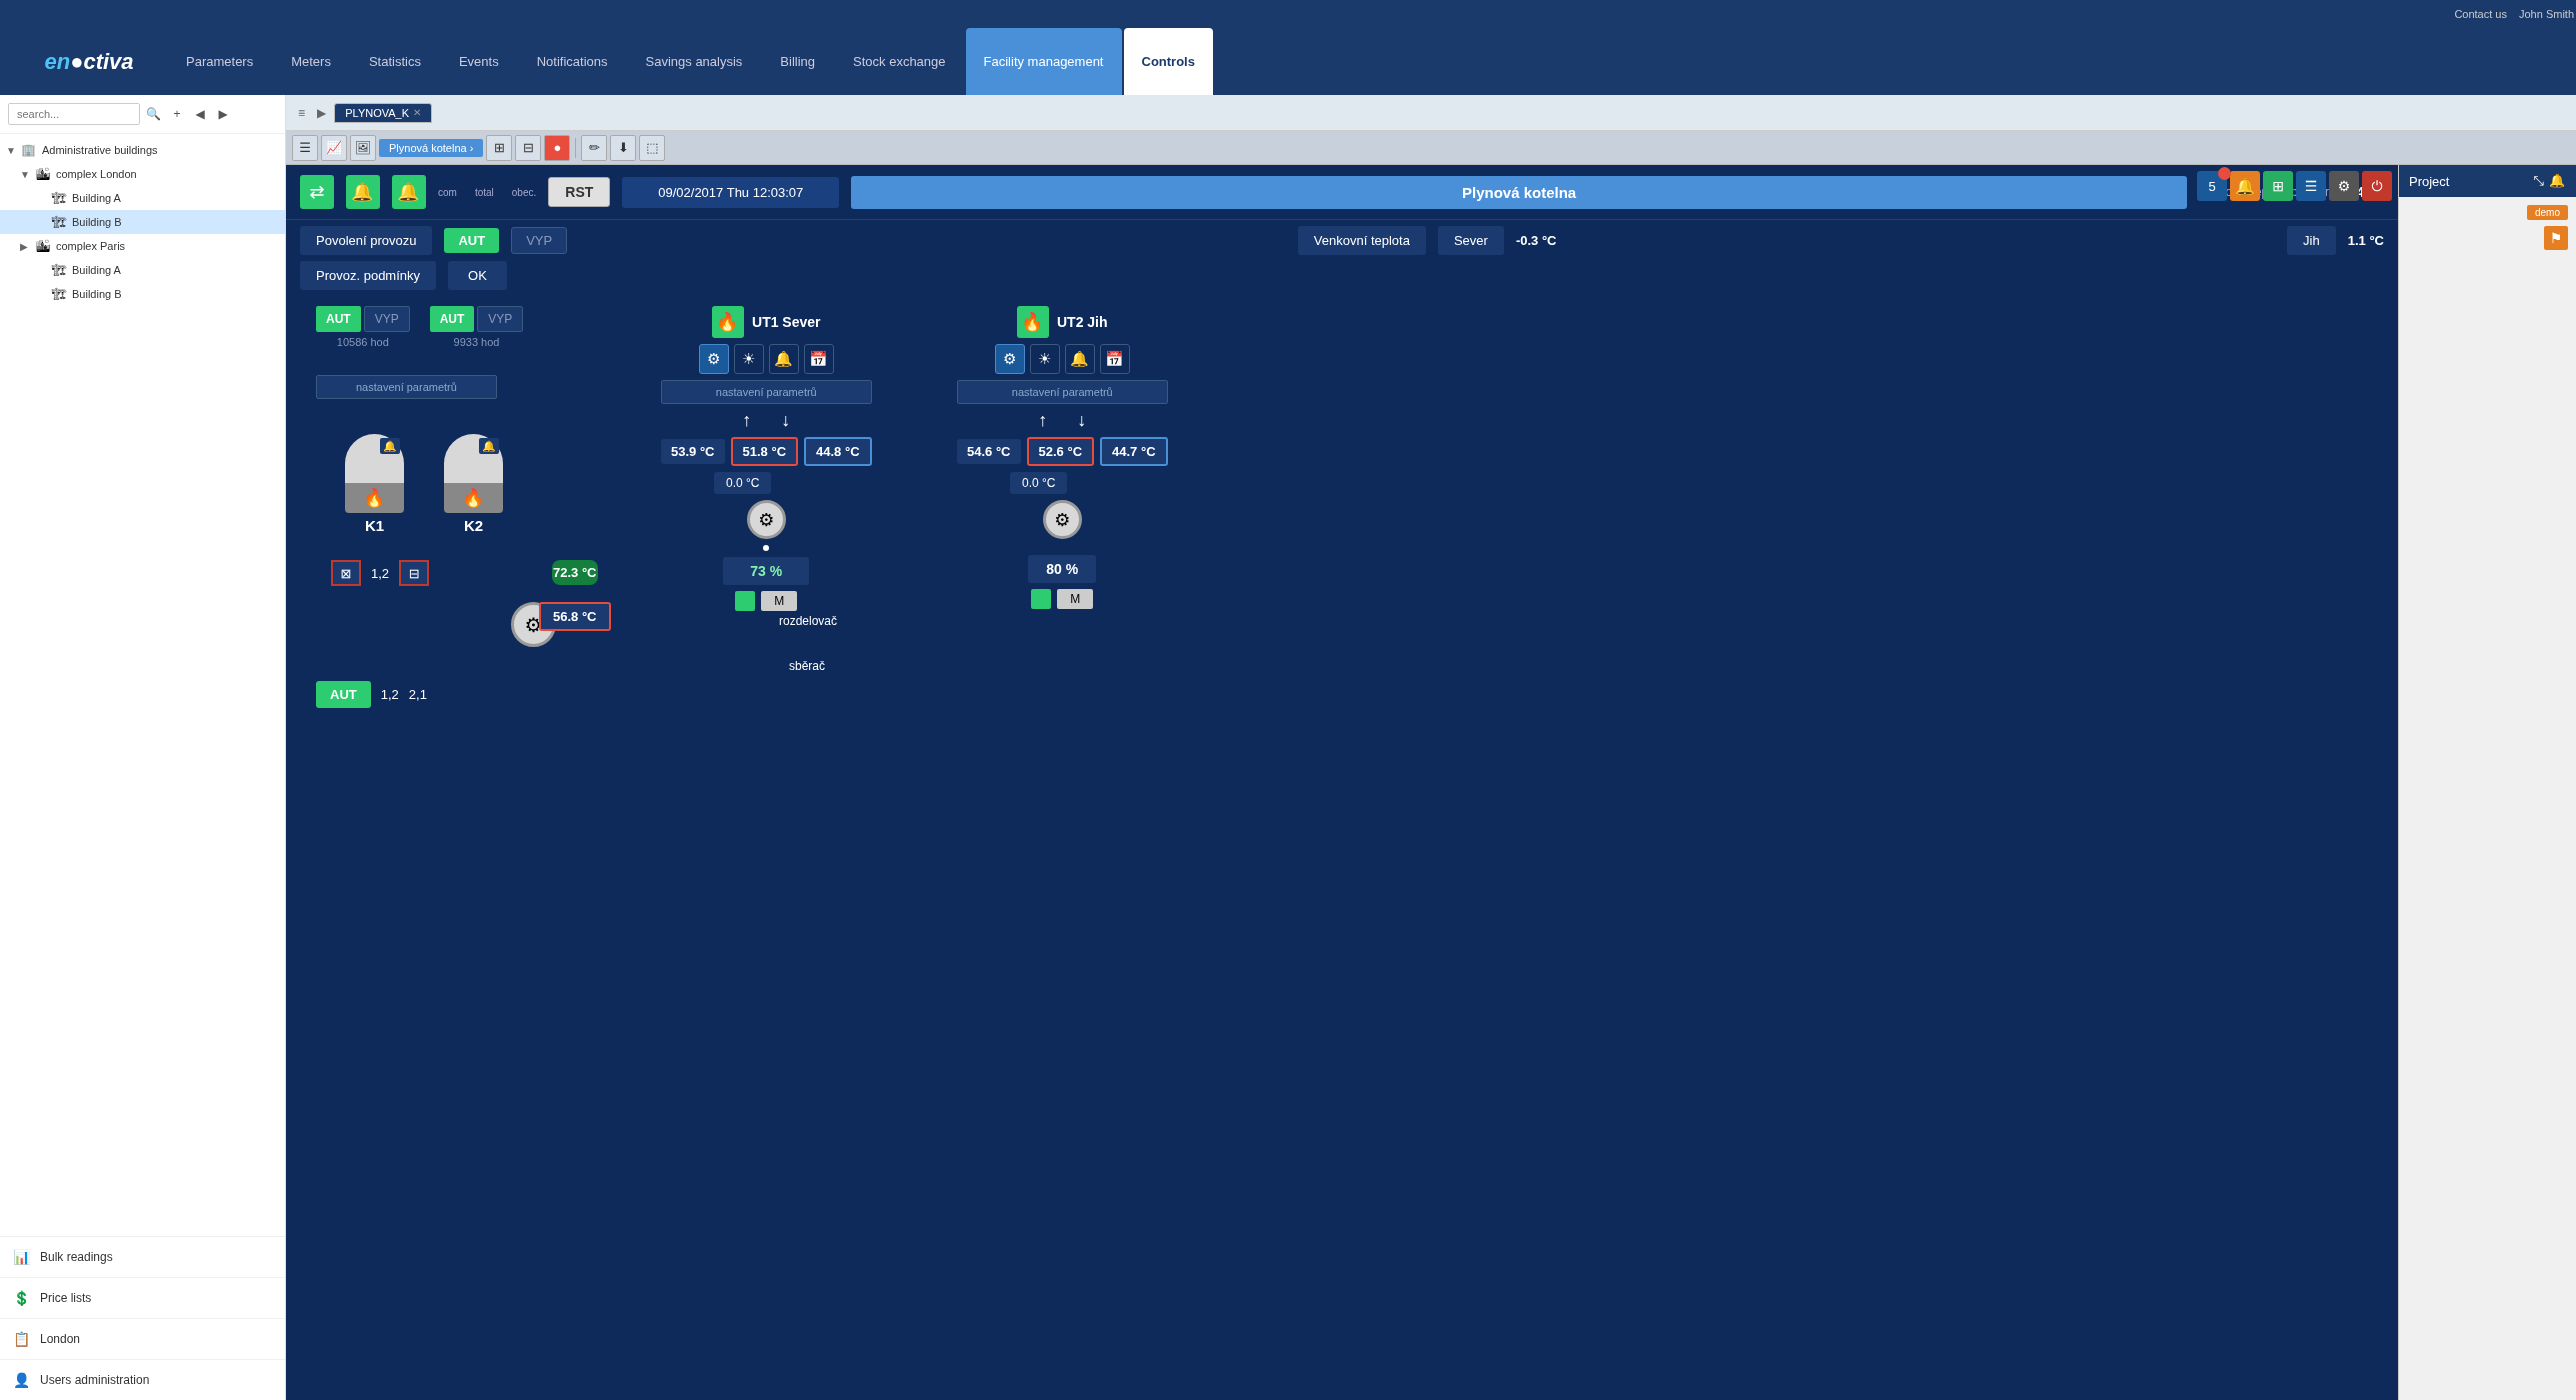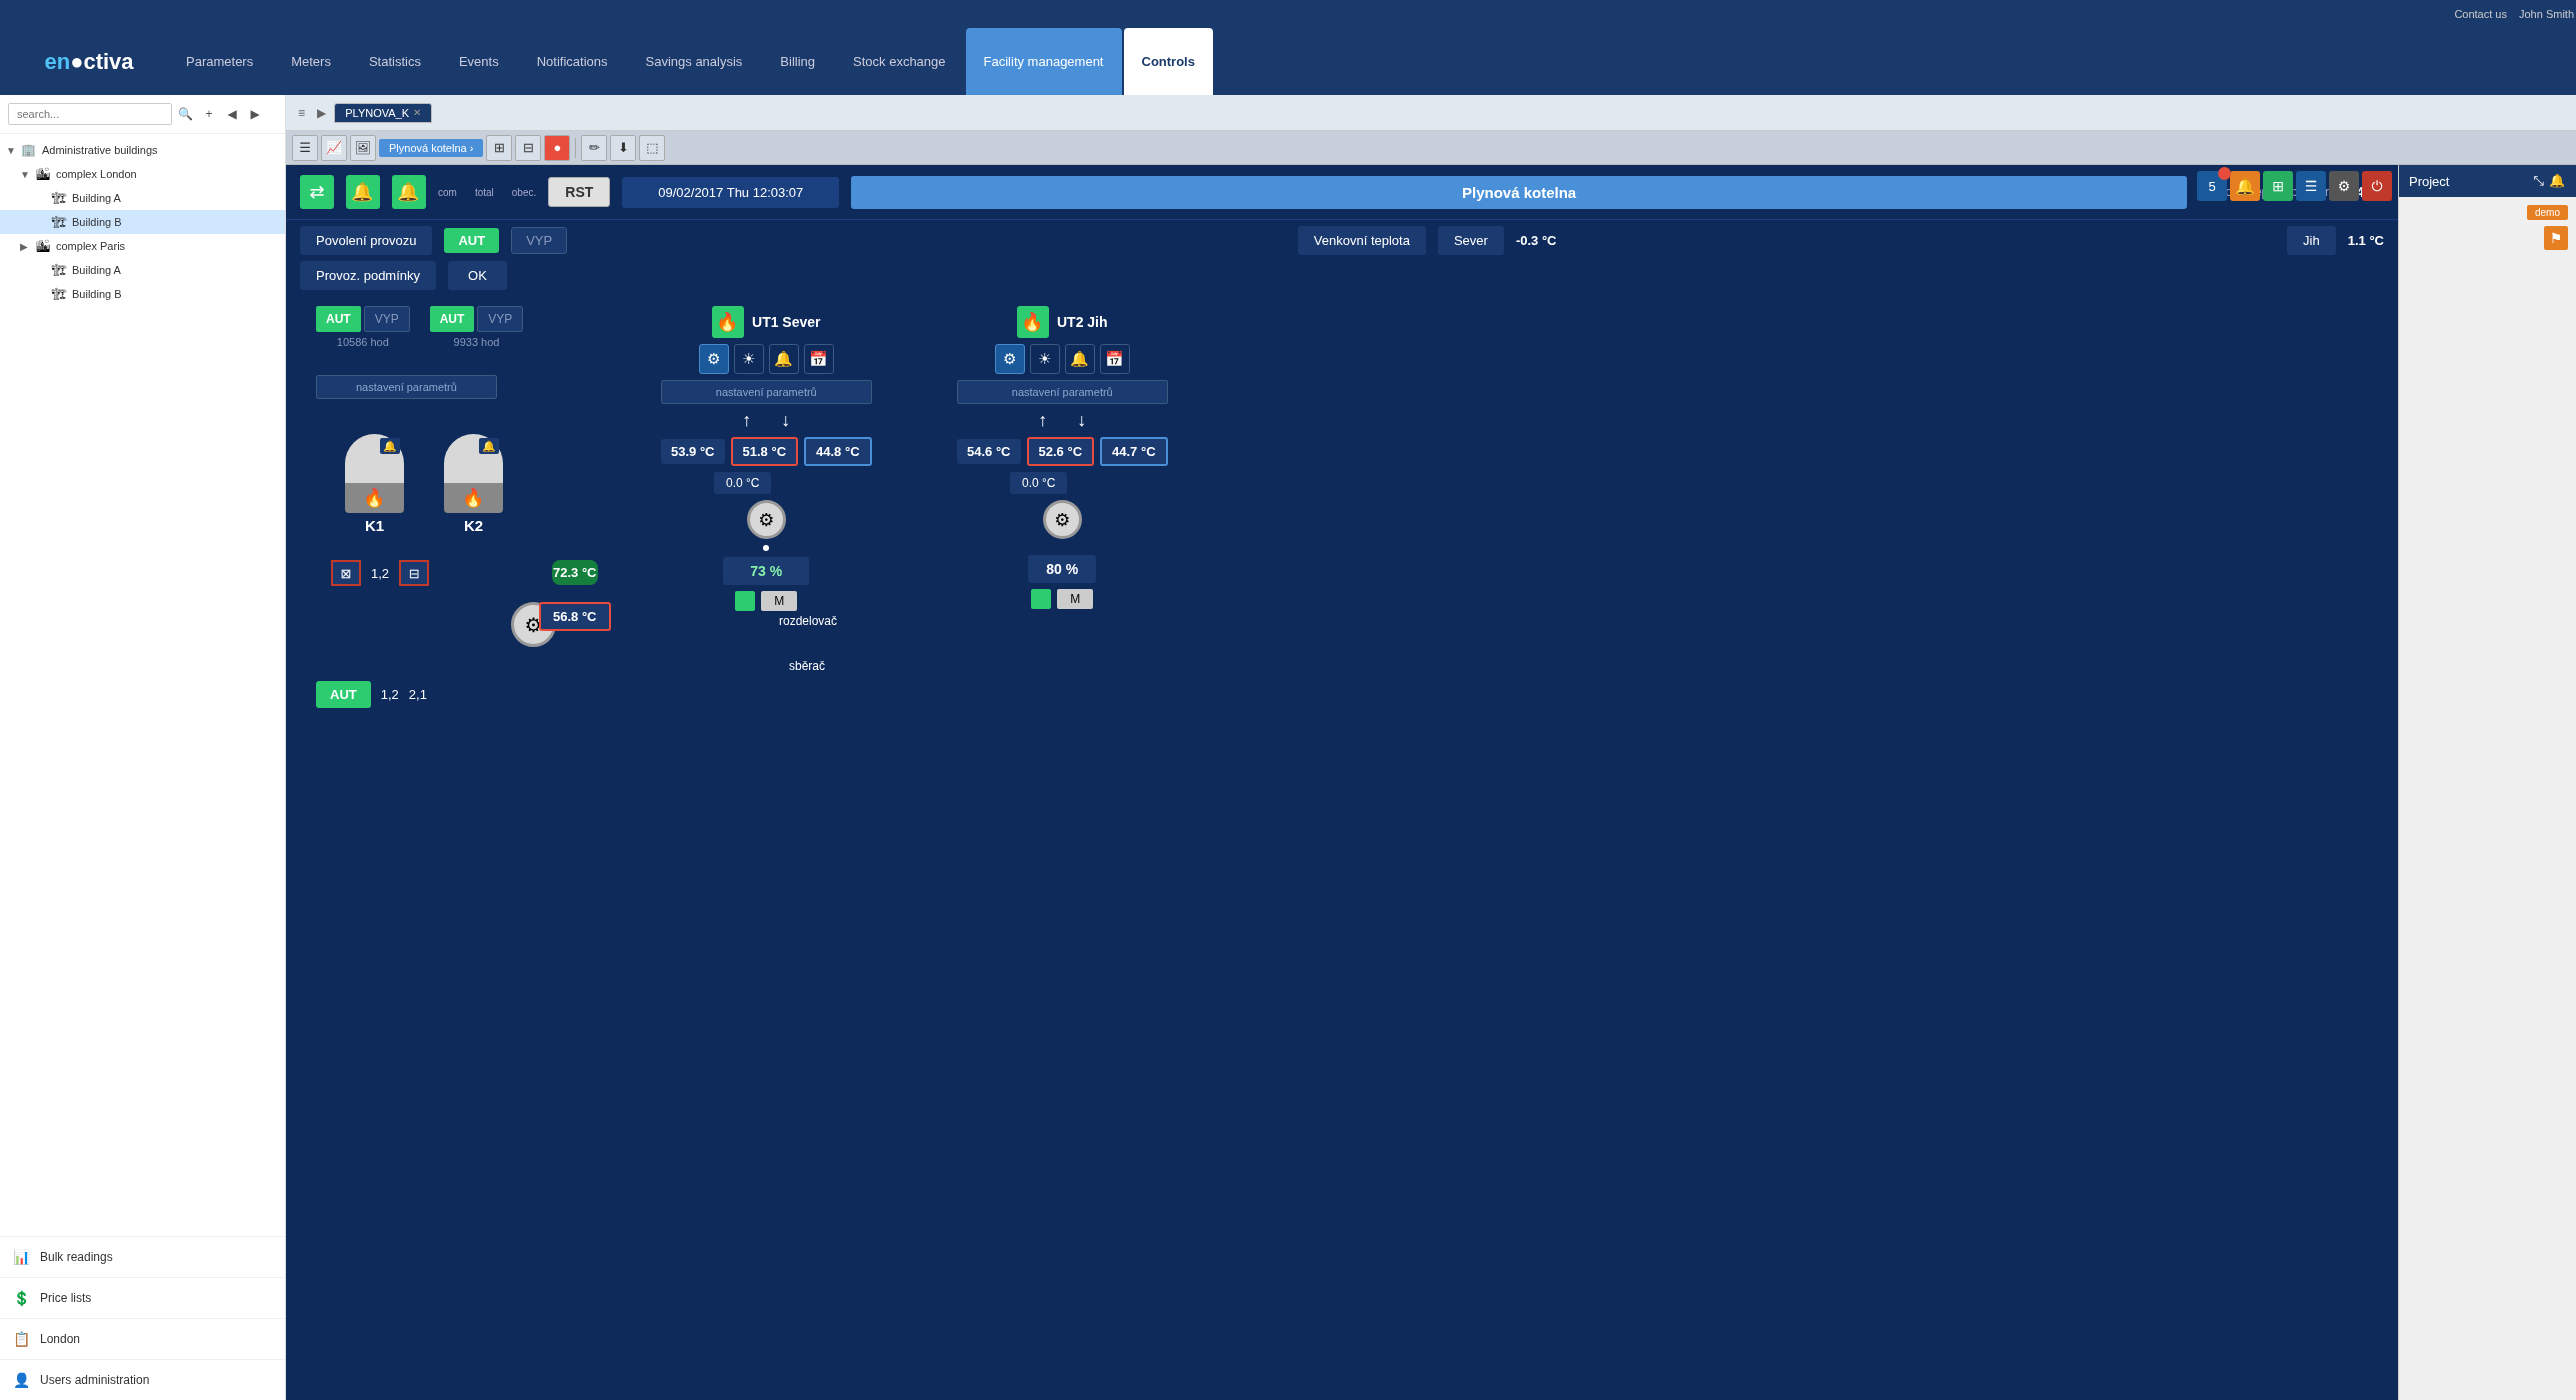--- a/index.html
+++ b/index.html
@@ -17,21 +17,21 @@
     .nav-tab { color: #ccd; font-size: 13px; padding: 0 18px; height: 67px; display: flex; align-items: center; cursor: pointer; white-space: nowrap; }
     .nav-tab.active { background: white; color: #1a3a6b; font-weight: bold; border-radius: 4px 4px 0 0; }
     .nav-tab.active2 { background: #4a90d9; color: white; border-radius: 4px 4px 0 0; }
 
     
     .main-layout { display: flex; height: calc(1401px - 95px); }
 
     
     .sidebar { width: 286px; background: white; border-right: 1px solid #ddd; display: flex; flex-direction: column; }
     .search-bar { padding: 8px; display: flex; gap: 4px; align-items: center; border-bottom: 1px solid #eee; }
-    .search-input { border: 1px solid #ccc; padding: 4px 8px; font-size: 11px; width: 164px; border-radius: 2px; }
+    .search-input { border: 1px solid #ccc; padding: 4px 8px; font-size: 11px; width: 132px; border-radius: 2px; }
     .search-icons { display: flex; gap: 3px; }
     .search-icon-btn { width: 20px; height: 20px; display: flex; align-items: center; justify-content: center; font-size: 12px; cursor: pointer; color: #555; }
 
     .tree { flex: 1; overflow-y: auto; padding: 4px 0; }
     .tree-item { display: flex; align-items: center; padding: 3px 8px; cursor: pointer; font-size: 11px; }
     .tree-item.selected { background: #d0e8ff; }
     .tree-toggle { width: 14px; color: #666; font-size: 10px; }
     .tree-icon { width: 18px; height: 18px; margin-right: 4px; display: flex; align-items: center; justify-content: center; font-size: 12px; }
     .tree-label { color: #333; }
     .indent1 { padding-left: 20px; }
@@ -66,21 +66,21 @@
 </head>
 <body>
 
 <div class="topbar">
   <a>Contact us</a>
   <a>John Smith</a>
 </div>
 
 <div class="navbar">
   <div class="logo">
-    <span class="logo-text" style="color:white;">
+    <span class="logo-text" style="font-style:italic; color:white;">
       <span style="color:#4fc3f7">en</span><span style="color:white">●ctiva</span>
     </span>
   </div>
   <div class="nav-tabs">
     <div class="nav-tab">Parameters</div>
     <div class="nav-tab">Meters</div>
     <div class="nav-tab">Statistics</div>
     <div class="nav-tab">Events</div>
     <div class="nav-tab">Notifications</div>
     <div class="nav-tab">Savings analysis</div>

